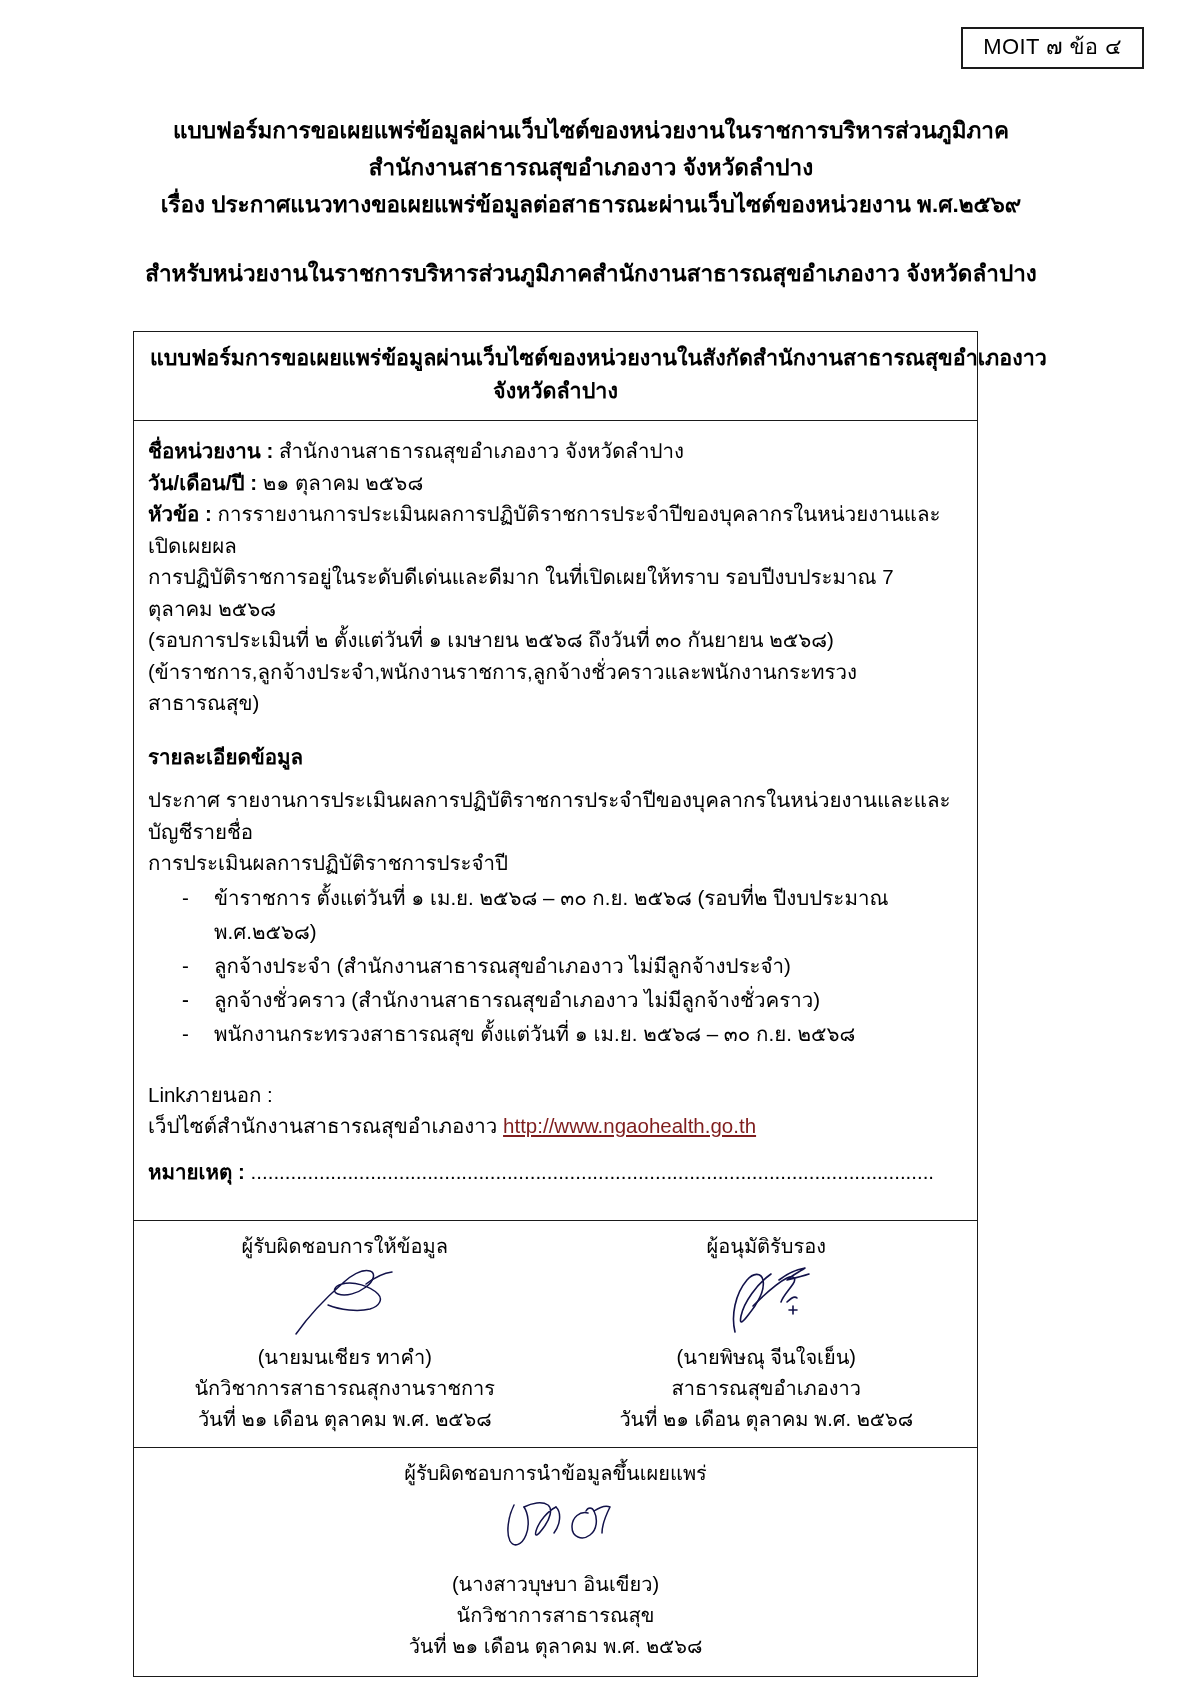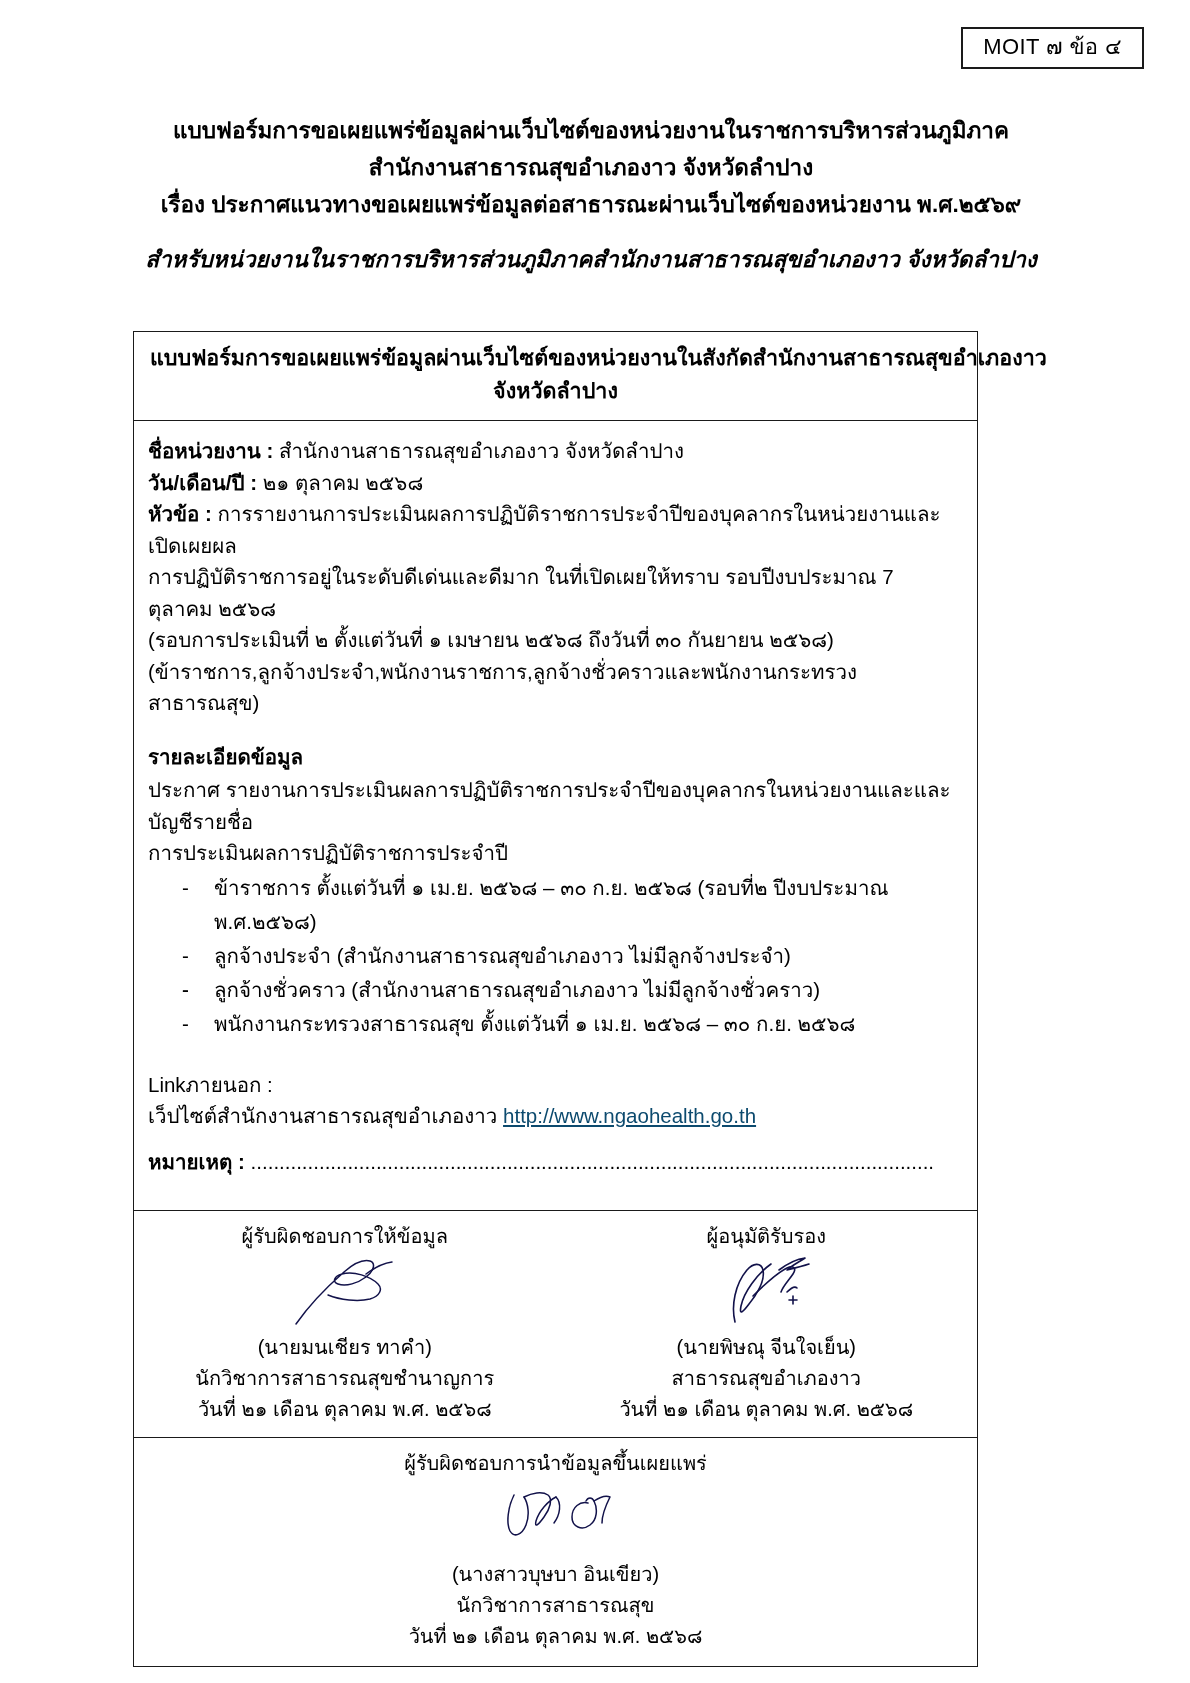--- a/index.html
+++ b/index.html
@@ -40,21 +40,21 @@
     left: 52px;
     right: 60px;
     text-align: center;
   }
   .doc-head .h-line {
     font-weight: bold;
     font-size: 22.5px;
     line-height: 37px;
     white-space: nowrap;
   }
-  .doc-head .h-line.spacer-above { margin-top: 18px; font-style: italic; }
+  .doc-head .h-line.spacer-above { margin-top: 32px; }
 
   
   .frame {
     position: absolute;
     top: 331px;
     left: 133px;
     width: 845px;
     border: 1.6px solid #1a1a1a;
     box-sizing: border-box;
   }
@@ -77,42 +77,42 @@
     font-size: 20.5px;
     line-height: 31.5px;
   }
   .lbl { font-weight: bold; margin-top: 32px; }
   .para { margin: 0; }
   .para + .para { margin-top: 0px; }
 
   .section-head {
     font-weight: bold;
     margin-top: 22px;
-    margin-bottom: 2px;
+    margin-bottom: 12px;
   }
 
   ul.dash-list {
     list-style: none;
     margin: 2px 0 0 0;
     padding: 0;
   }
   ul.dash-list li {
     position: relative;
     padding-left: 66px;
     line-height: 34px;
   }
   ul.dash-list li .dash {
     position: absolute;
     left: 34px;
     top: 0;
   }
 
   .link-head { margin-top: 28px; }
   .ext-link {
-    color: #0c4a6e;
+    color: #7f1d1d;
     text-decoration: underline;
     text-align: center;
   }
   .note-line {
     margin-top: 14px;
     font-size: 20.5px;
     white-space: nowrap;
     overflow: hidden;
   }
   .note-line .lbl { font-weight: bold; }
@@ -236,21 +236,21 @@
           <span class="ink">
             <svg width="150" height="80" viewBox="0 0 150 80" xmlns="http://www.w3.org/2000/svg">
               <g fill="none" stroke="#12124a" stroke-width="1.5" stroke-linecap="round" stroke-linejoin="round">
                 <path d="M26 74 C40 54, 58 36, 74 22 C82 15, 92 9, 100 11 C106 13, 104 21, 96 27 C88 33, 76 37, 68 34 C62 32, 64 26, 72 24 C84 21, 100 26, 108 34 C113 39, 110 46, 100 49 C88 52, 70 50, 58 45"></path>
                 <path d="M96 24 C104 18, 114 13, 122 12"></path>
               </g>
             </svg>
           </span>
         </div>
         <div class="sig-name">(นายมนเชียร  ทาคำ)</div>
-        <div class="sig-pos">นักวิชาการสาธารณสุขชำนาญการ</div>
+        <div class="sig-pos">นักวิชาการสาธารณสุกงานราชการ</div>
         <div class="sig-date">วันที่ ๒๑ เดือน ตุลาคม พ.ศ. ๒๕๖๘</div>
       </div>
 
       <div class="sig-col">
         <div class="sig-role-top">ผู้อนุมัติรับรอง</div>
         <div class="sig-space">
           <span class="ink">
             <svg width="150" height="80" viewBox="0 0 150 80" xmlns="http://www.w3.org/2000/svg">
               <g fill="none" stroke="#12124a" stroke-width="1.6" stroke-linecap="round" stroke-linejoin="round">
                 <path d="M44 72 C40 56, 44 34, 56 20 C62 13, 70 12, 72 20 C74 30, 66 44, 58 54 C52 62, 48 66, 50 56 C53 42, 66 24, 80 14"></path>

